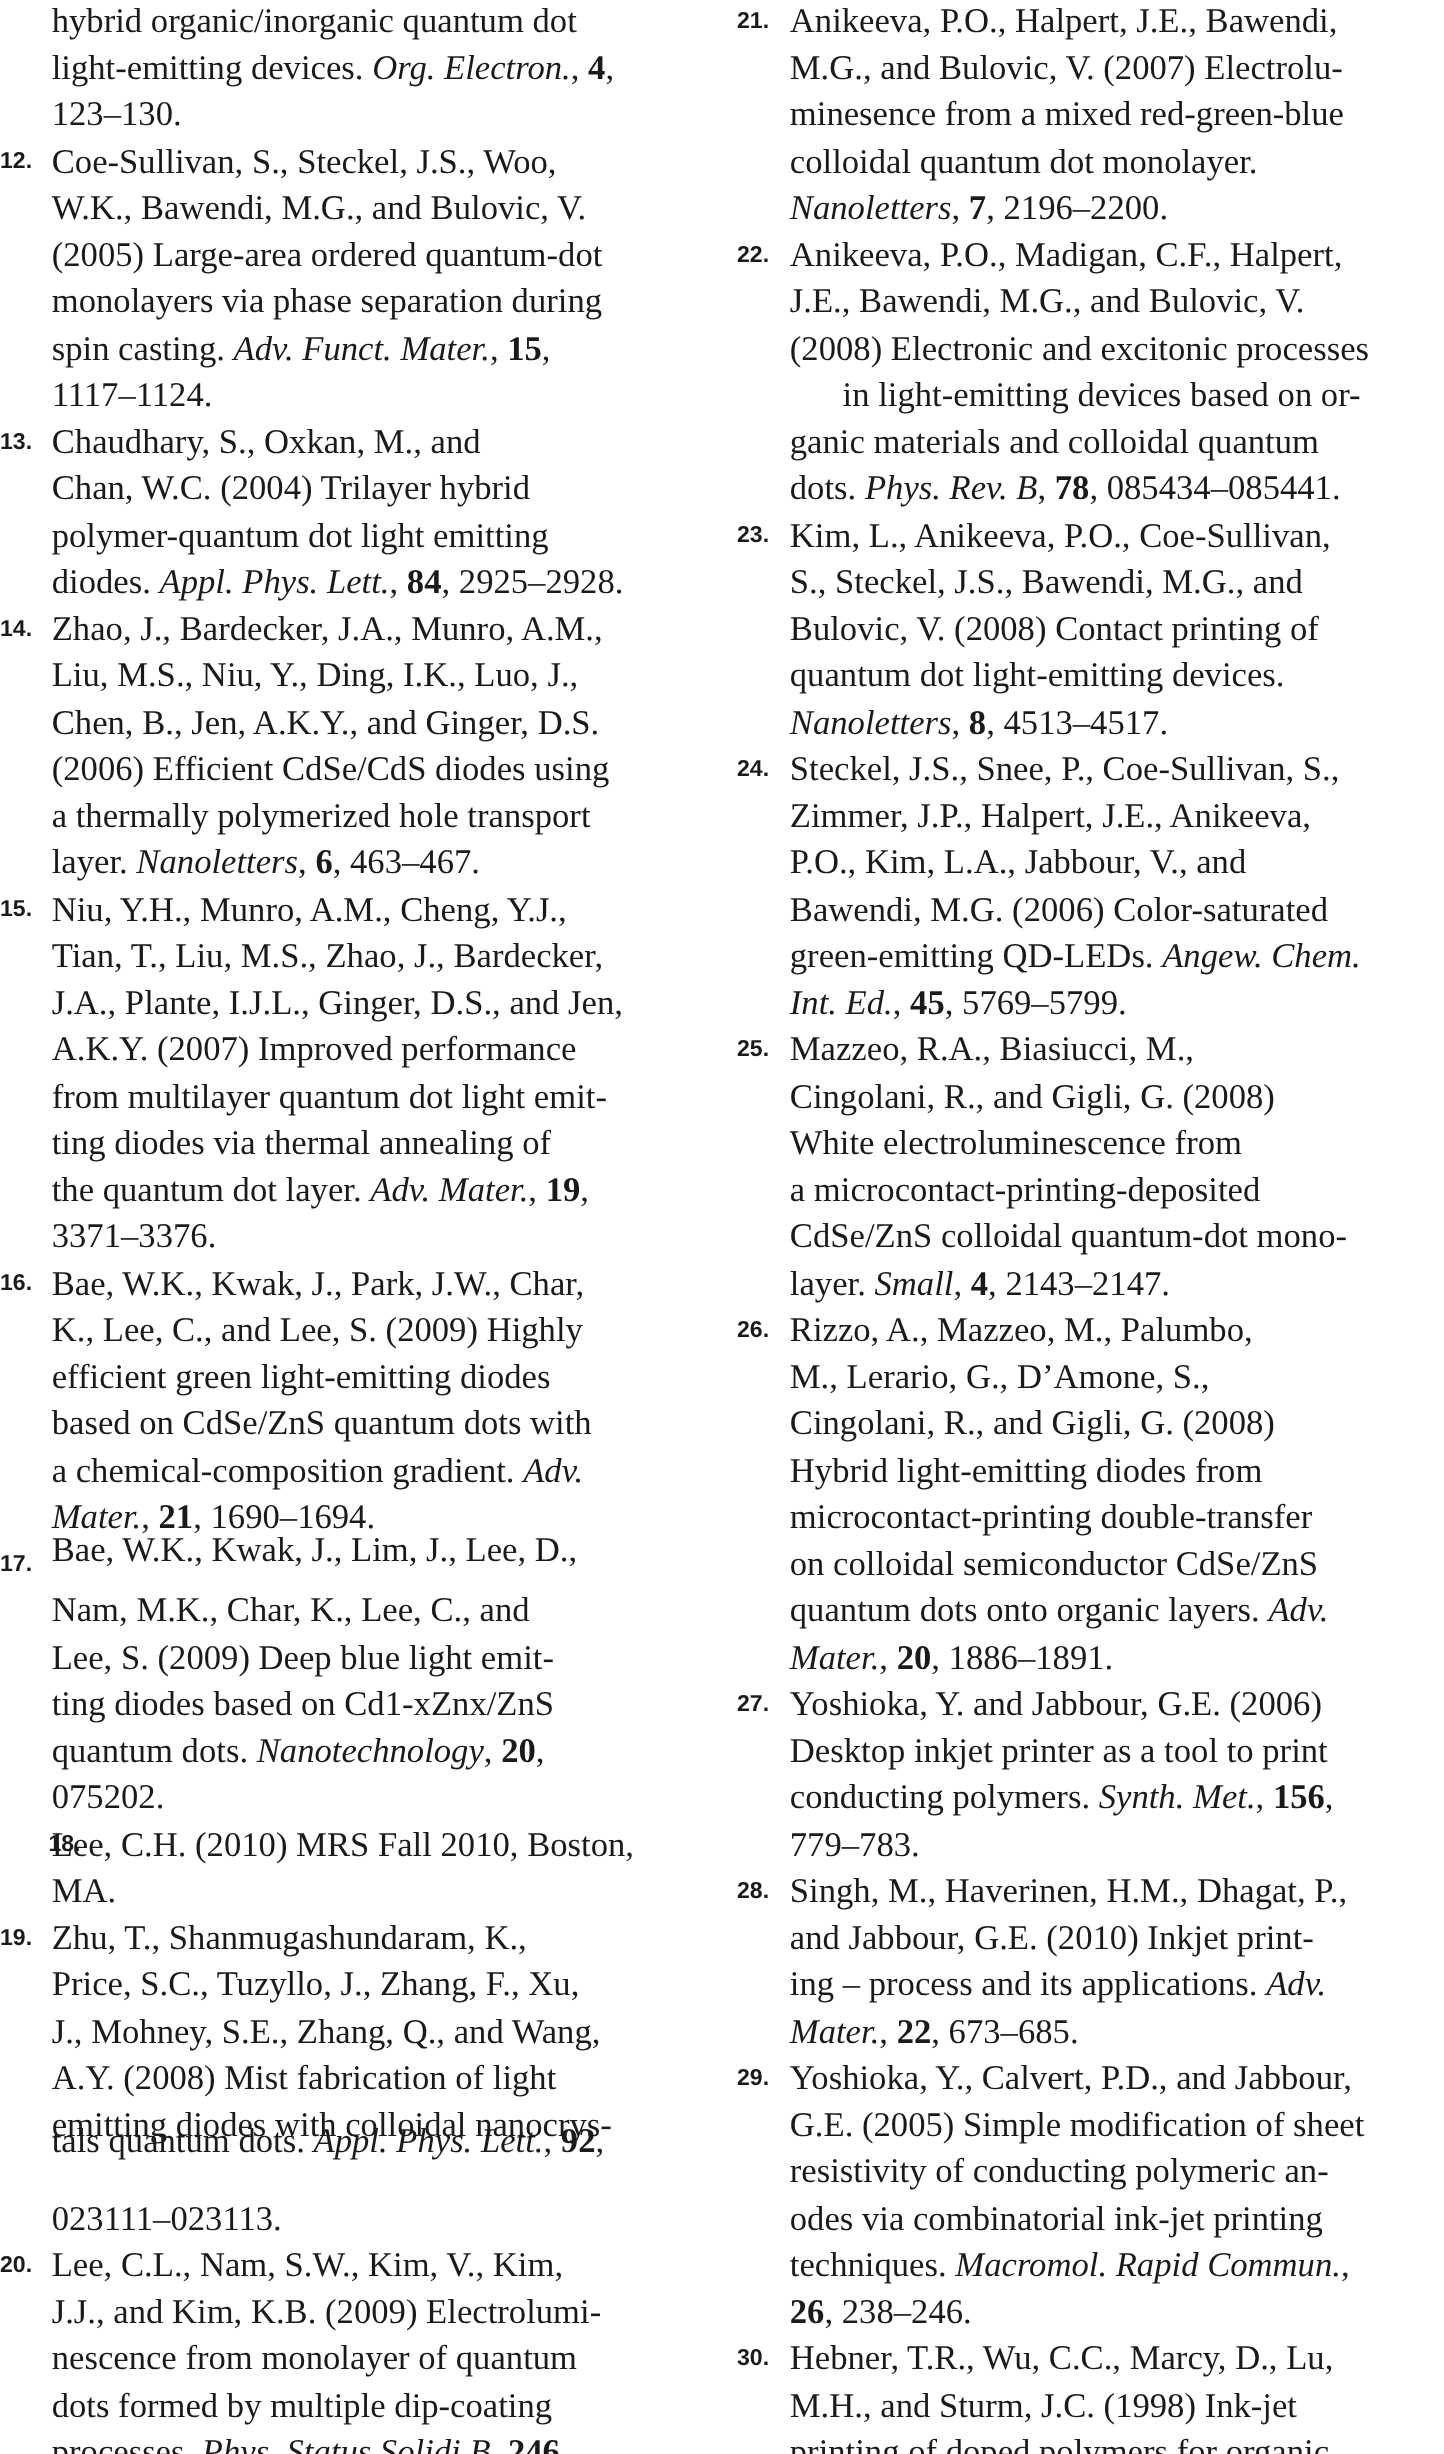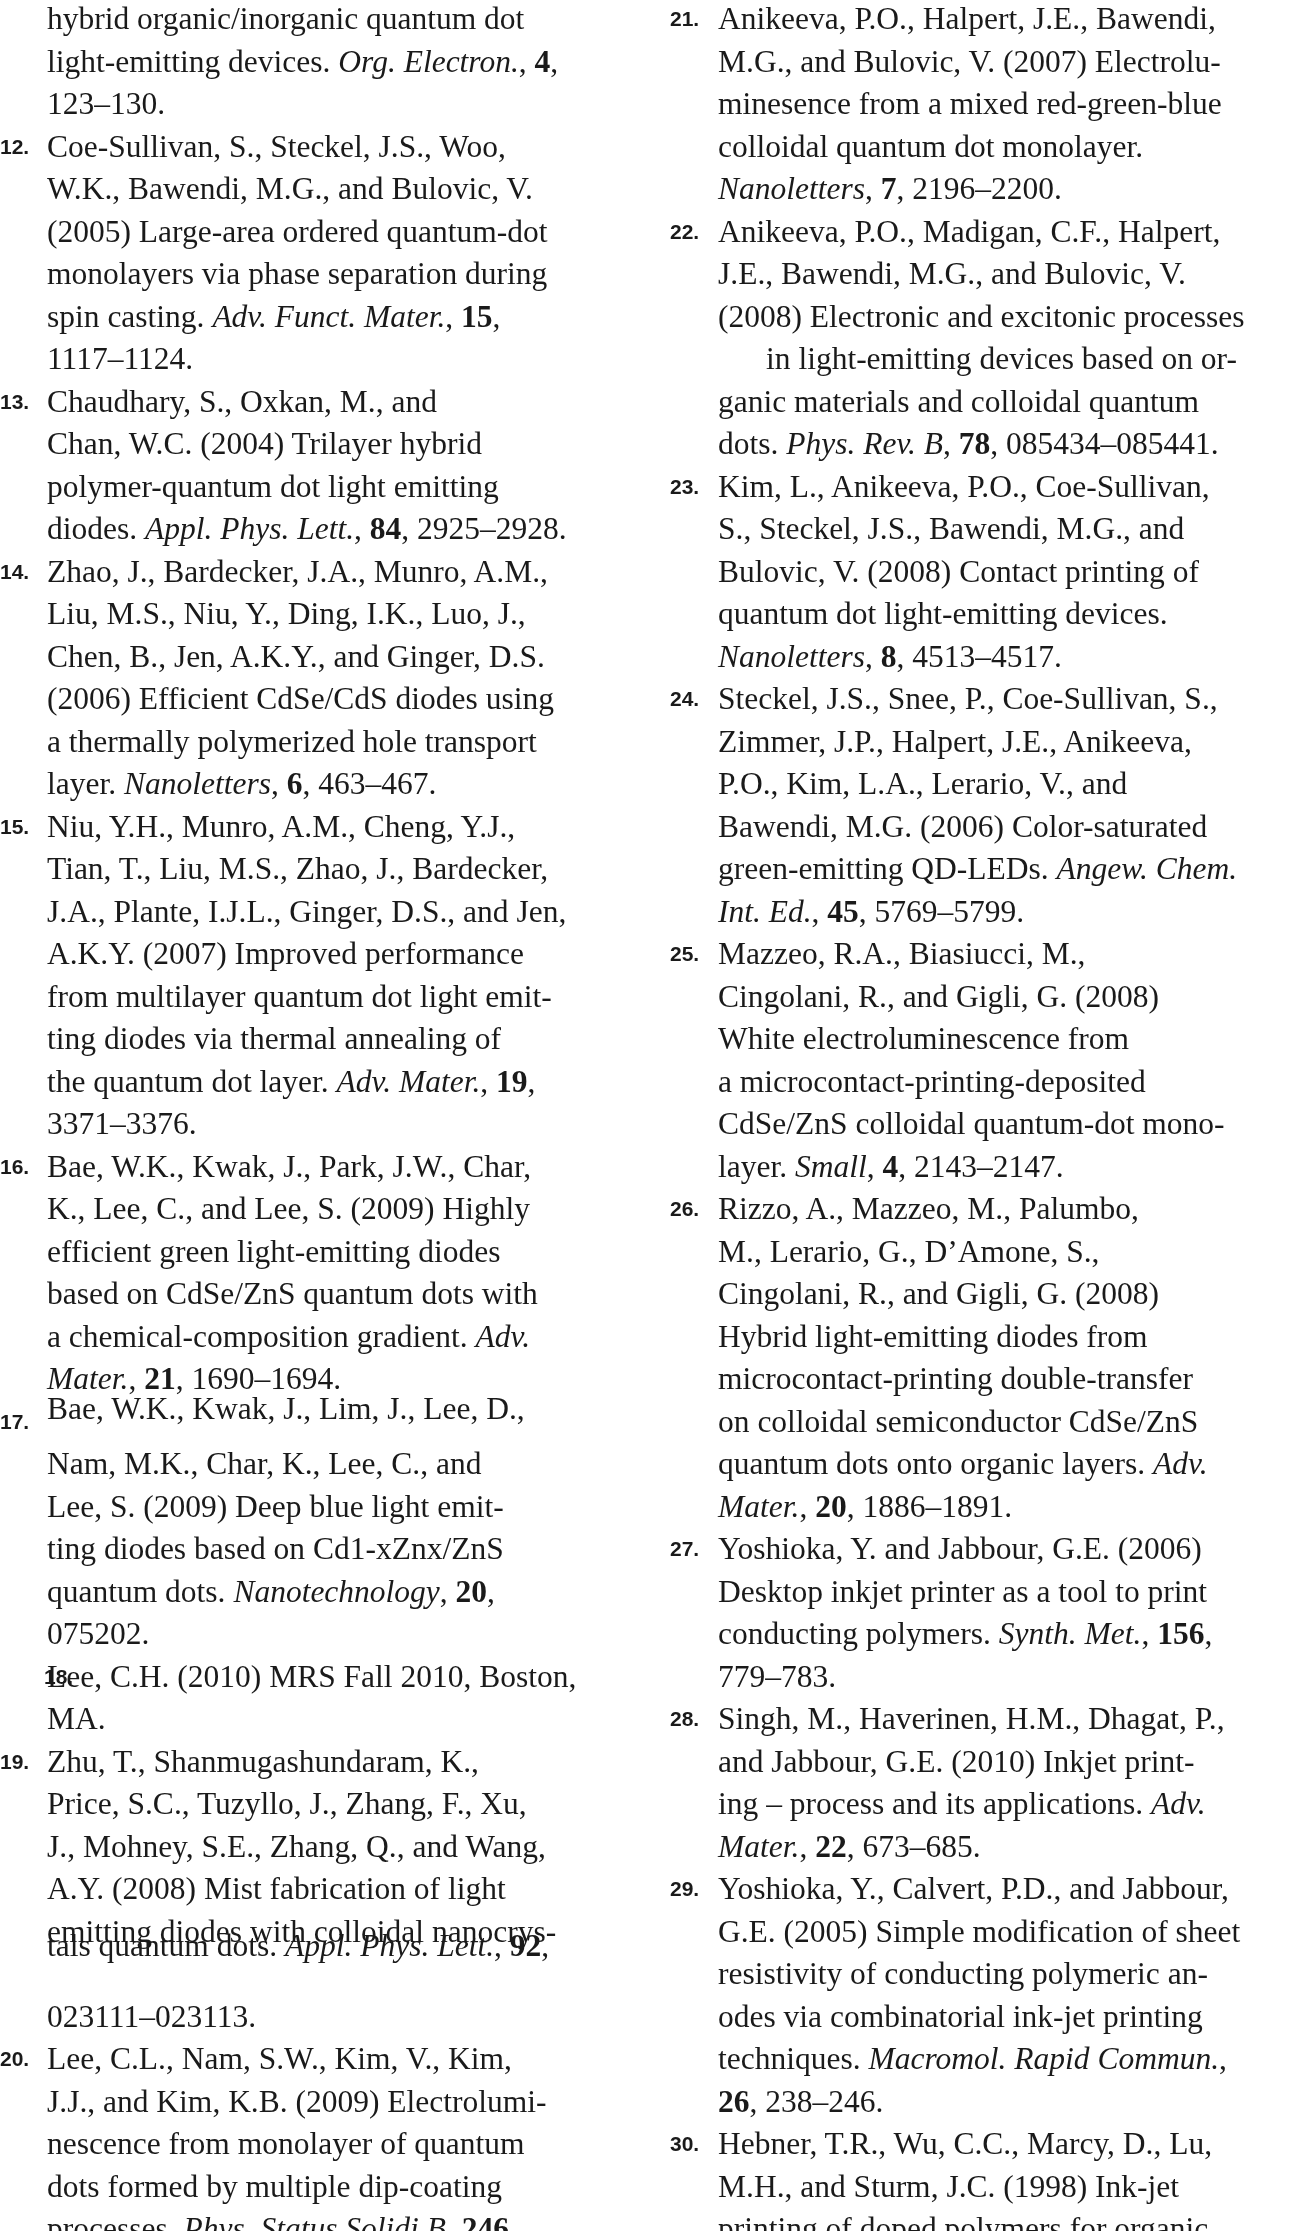--- a/index.html
+++ b/index.html
@@ -144,21 +144,21 @@
         <div class="line" style="top: 467.5px;"><span>Kim, L., Anikeeva, P.O., Coe-Sullivan,</span></div>
         <div class="line" style="top: 510px;"><span>S., Steckel, J.S., Bawendi, M.G., and</span></div>
         <div class="line" style="top: 552.5px;"><span>Bulovic, V. (2008) Contact printing of</span></div>
         <div class="line" style="top: 595px;"><span>quantum dot light-emitting devices.</span></div>
         <div class="line" style="top: 637.5px;"><span class="it">Nanoletters</span><span>, </span><span class="bd">8</span><span>, 4513–4517.</span></div>
       </div>
       <div>
         <span class="num" style="top: 680px;">24.</span>
         <div class="line" style="top: 680px;"><span>Steckel, J.S., Snee, P., Coe-Sullivan, S.,</span></div>
         <div class="line" style="top: 722.5px;"><span>Zimmer, J.P., Halpert, J.E., Anikeeva,</span></div>
-        <div class="line" style="top: 765px;"><span>P.O., Kim, L.A., Lerario, V., and</span></div>
+        <div class="line" style="top: 765px;"><span>P.O., Kim, L.A., Jabbour, V., and</span></div>
         <div class="line" style="top: 807.5px;"><span>Bawendi, M.G. (2006) Color-saturated</span></div>
         <div class="line" style="top: 850px;"><span>green-emitting QD-LEDs. </span><span class="it">Angew. Chem.</span></div>
         <div class="line" style="top: 892.5px;"><span class="it">Int. Ed.</span><span>, </span><span class="bd">45</span><span>, 5769–5799.</span></div>
       </div>
       <div>
         <span class="num" style="top: 935px;">25.</span>
         <div class="line" style="top: 935px;"><span>Mazzeo, R.A., Biasiucci, M.,</span></div>
         <div class="line" style="top: 977.5px;"><span>Cingolani, R., and Gigli, G. (2008)</span></div>
         <div class="line" style="top: 1020px;"><span>White electroluminescence from</span></div>
         <div class="line" style="top: 1062.5px;"><span>a microcontact-printing-deposited</span></div>

